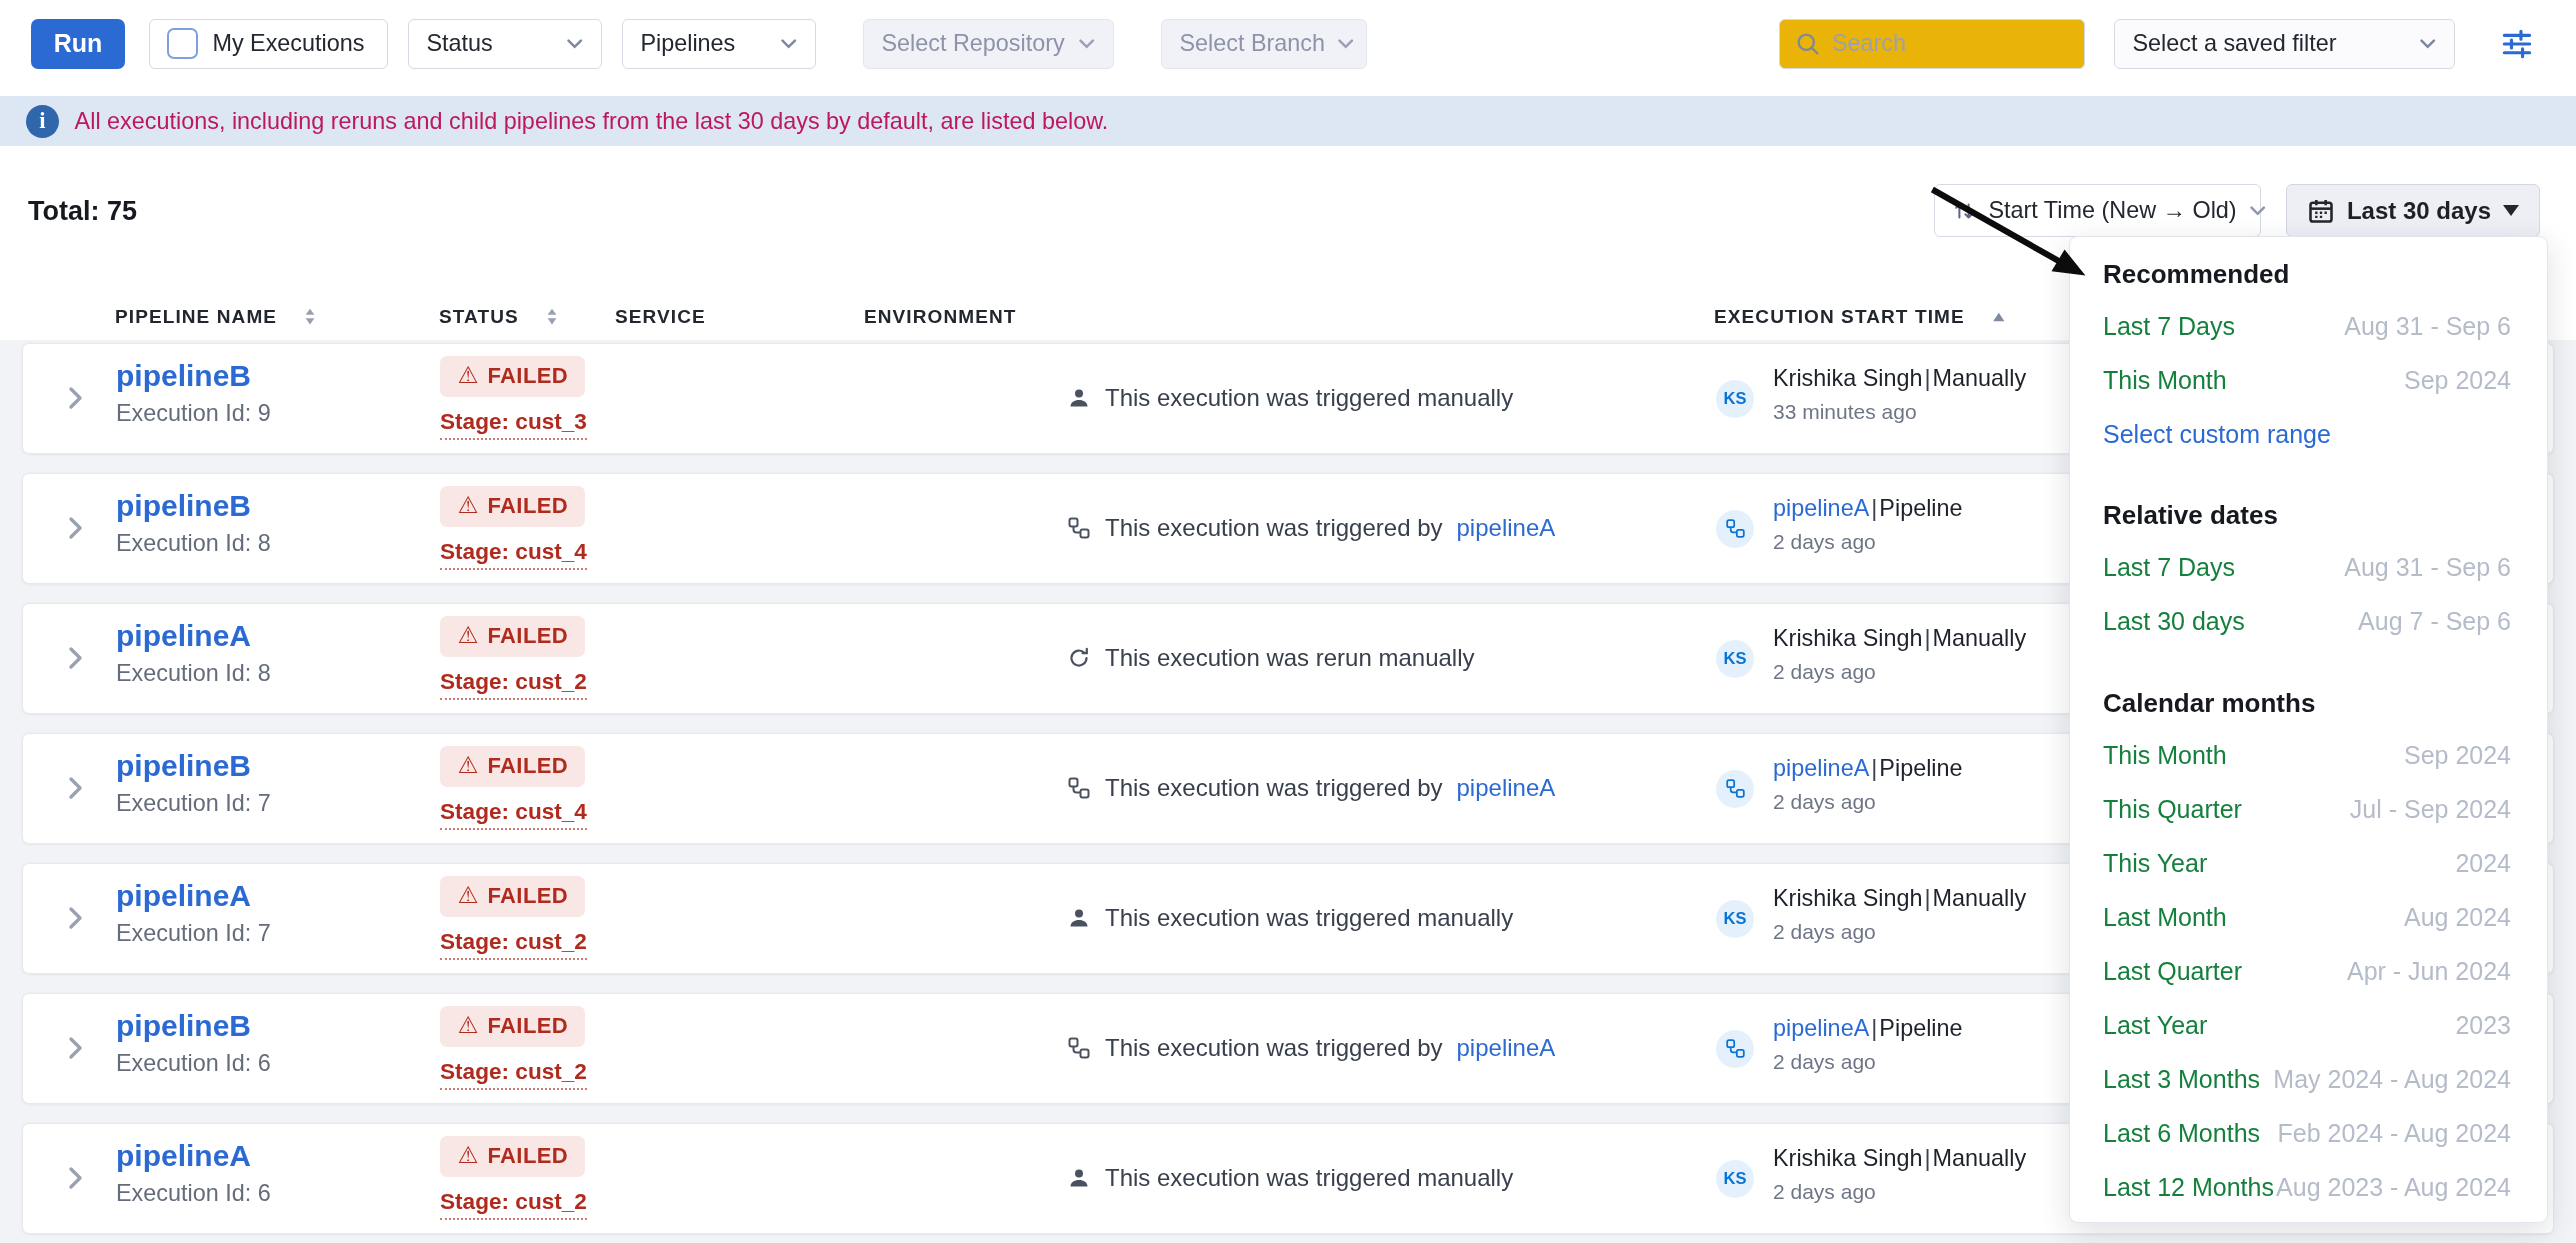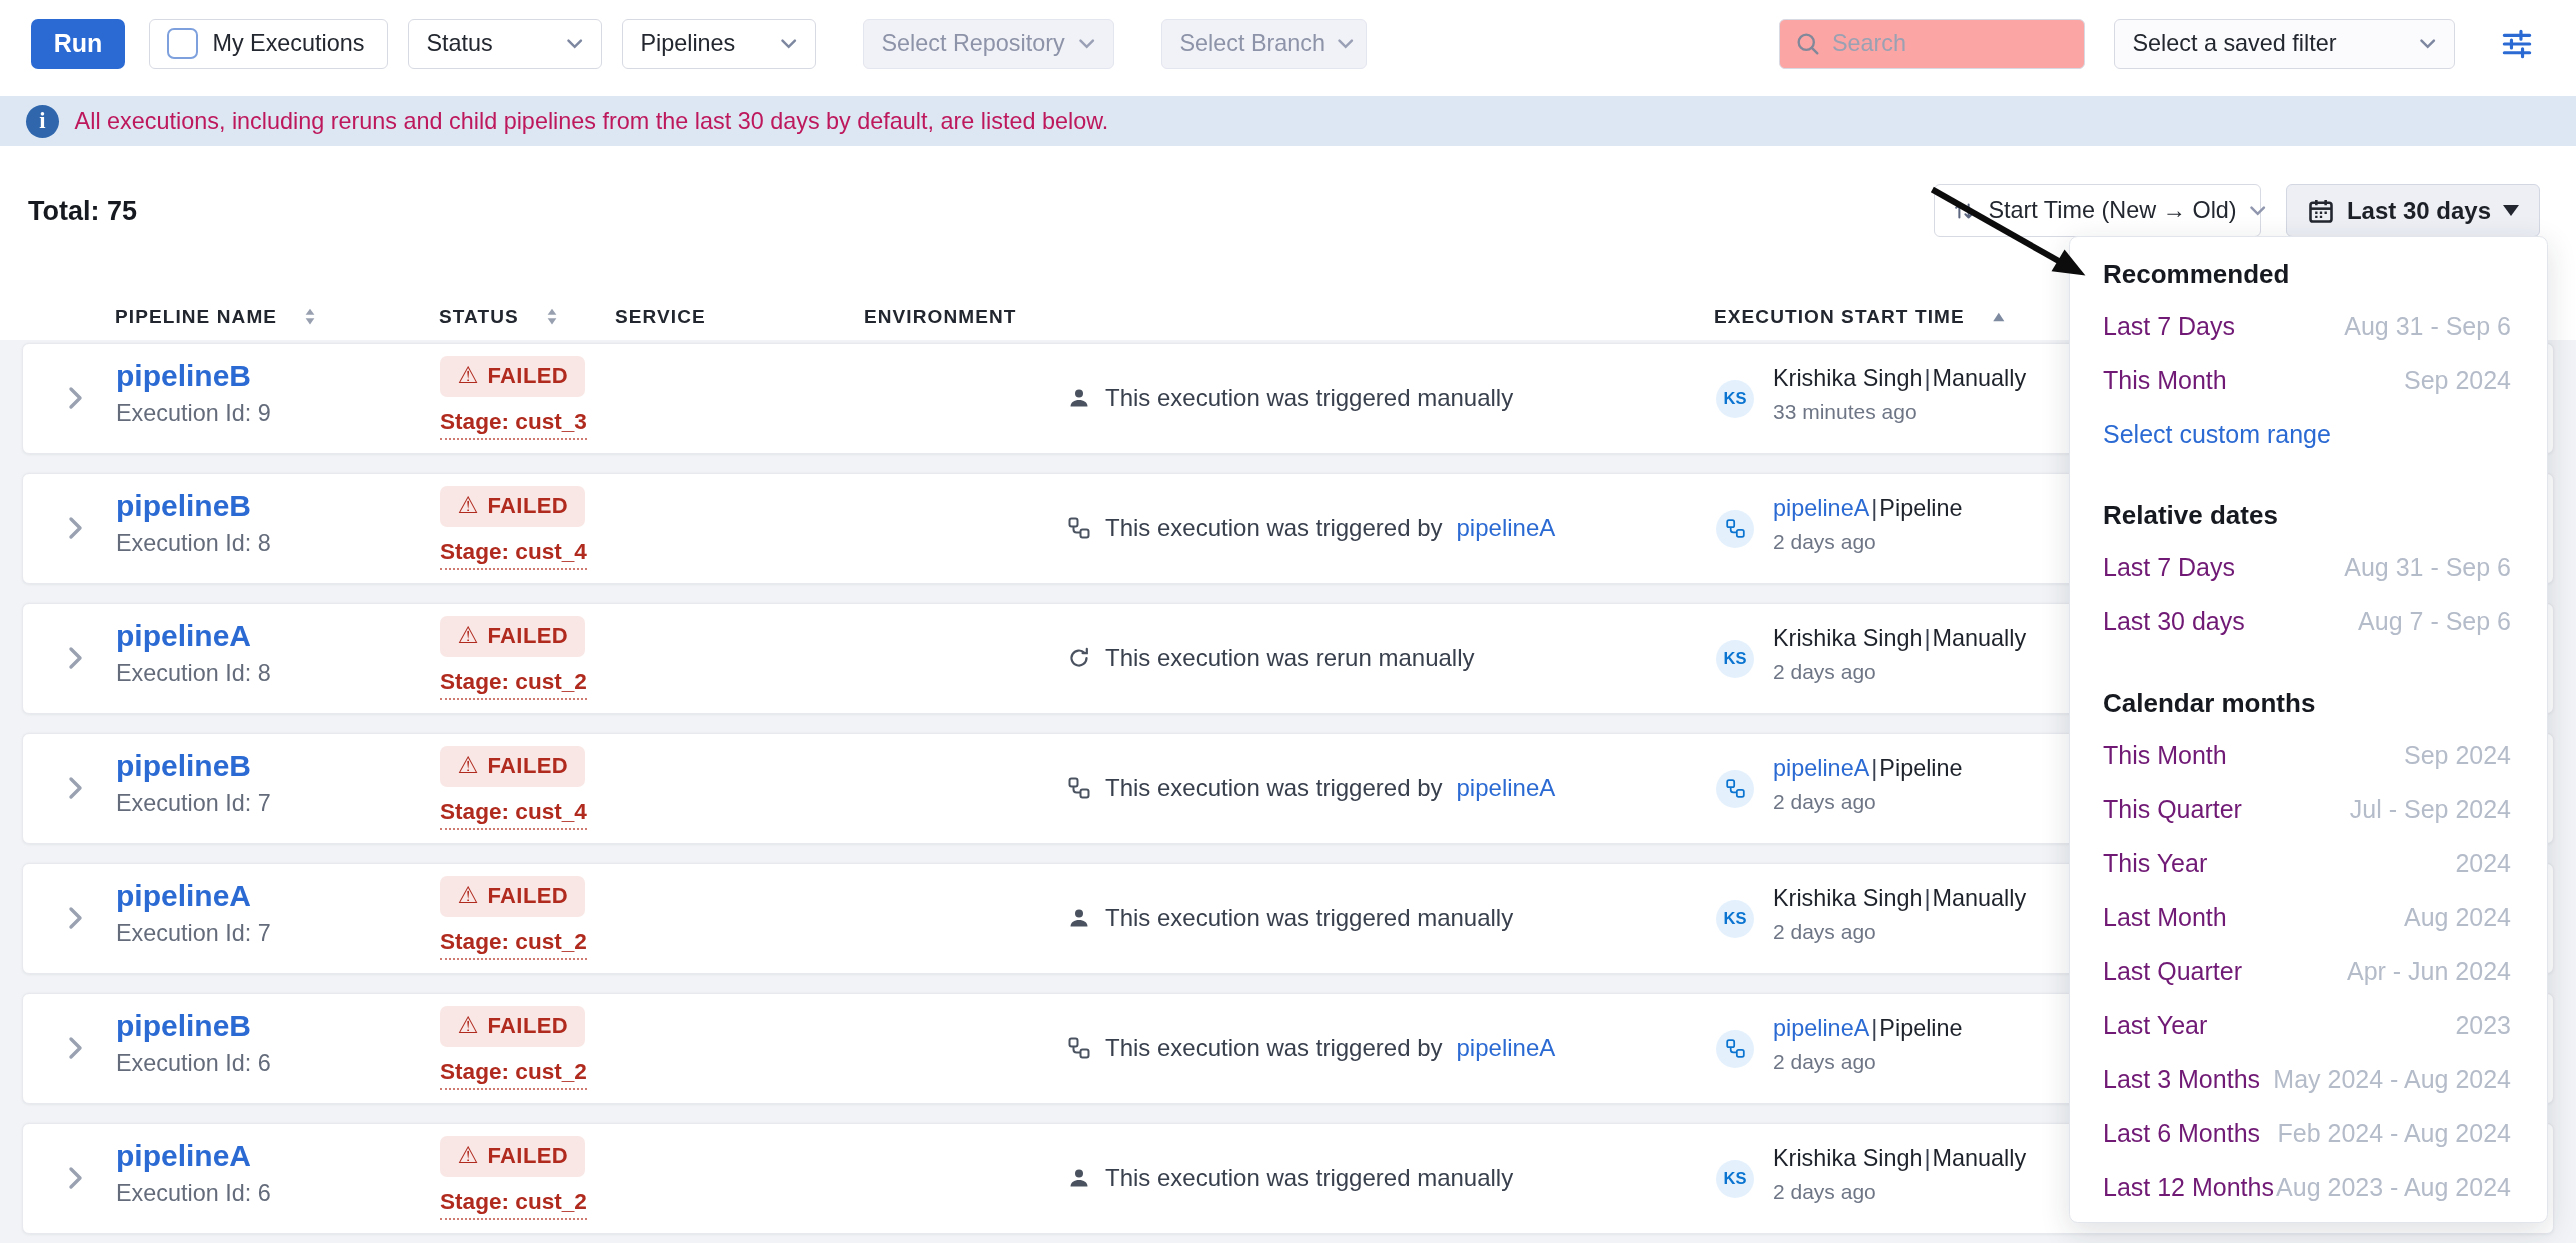--- a/index.html
+++ b/index.html
@@ -13,21 +13,21 @@
   .sel { height:50px; display:flex; align-items:center; border:1.7px solid #d7dae3; border-radius:6px; background:#ffffff; padding:0 17.4px; font-size:23.4px; color:#23272f; cursor:pointer; }
   .sel .lbl { flex:1; white-space:nowrap; }
   .sel.disabled { background:#f1f2f7; border-color:#e4e6ef; color:#8d93a8;margin-left:47px; }
   .myexec { margin-left:24px; width:239px; }
   .cb { width:31px; height:31px; border:2.6px solid #7ea1dd; border-radius:7px; background:#ffffff; margin-right:14px; flex:0 0 auto; cursor:pointer; }
   .w-status { margin-left:20px; width:194px; }
   .w-pipelines { margin-left:20px; width:194px; }
   .w-repo { margin-left:20px; width:251px; }
   .w-branch { margin-left:20px; width:206px; }
   .chev-dn { margin-left:12px; flex:0 0 auto; }
-  .search { margin-left:auto; width:306px; height:50px; border:1.7px solid #d7dae3; border-radius:6px; background:#fca5a5; display:flex; align-items:center; padding:0 14px; }
+  .search { margin-left:auto; width:306px; height:50px; border:1.7px solid #d7dae3; border-radius:6px; background:#eab308; display:flex; align-items:center; padding:0 14px; }
   .search input { border:none; outline:none; width:100%; font-size:23.4px; font-family:inherit; color:#23272f; margin-left:10.4px; background:transparent; }
   .search input::placeholder { color:#9aa1b2; }
   .savedfilter { margin-left:29.5px; width:341px; background:#fbfbfd; }
   .sliders { margin-left:43px; width:38px; height:38px; cursor:pointer; flex:0 0 auto; }
 
   
   .banner { position:absolute; top:96px; left:0; right:0; height:50px; background:#dce7f3; display:flex; align-items:center; padding:0 26px; }
   .info-ic { width:33px; height:33px; border-radius:50%; background:#2f66ac; color:#ffffff; font-size:22.6px; font-weight:700; display:flex; align-items:center; justify-content:center; font-family:"Liberation Serif","DejaVu Serif",serif; flex:0 0 auto; }
   .banner-text { margin-left:15.6px; font-size:23.4px; color:#be185d; }
 
@@ -66,21 +66,21 @@
   .atime { margin-top:8.7px; font-size:21px; color:#6e7686; }
 
   
   .arrow { position:absolute; left:1915px; top:172px; z-index:60; pointer-events:none; }
 
   
   .panel { position:absolute; left:2069px; top:236px; width:479px; height:987px; background:#ffffff; border:0.9px solid #e2e5ec; border-radius:8.7px; box-shadow:0 8.7px 29.5px rgba(25,32,50,0.14); z-index:50; padding:12px 36px 0 33px; }
   .dd-head { height:50px; display:flex; align-items:center; font-size:26px; font-weight:600; color:#16191f; }
   .dd-head.gap { margin-top:29.5px; }
   .dd-row { height:54px; display:flex; align-items:center; justify-content:space-between; cursor:pointer; }
-  .dd-lab { font-size:25px; color:#701a75; }
+  .dd-lab { font-size:25px; color:#15803d; }
   .dd-rng { font-size:25px; color:#b4bbc9; }
   .dd-link { height:54px; display:flex; align-items:center; font-size:25px; color:#2b6ad3; cursor:pointer; }
 
   svg { display:block; }
 </style>
 </head>
 <body>
 
 <div class="app">
 

